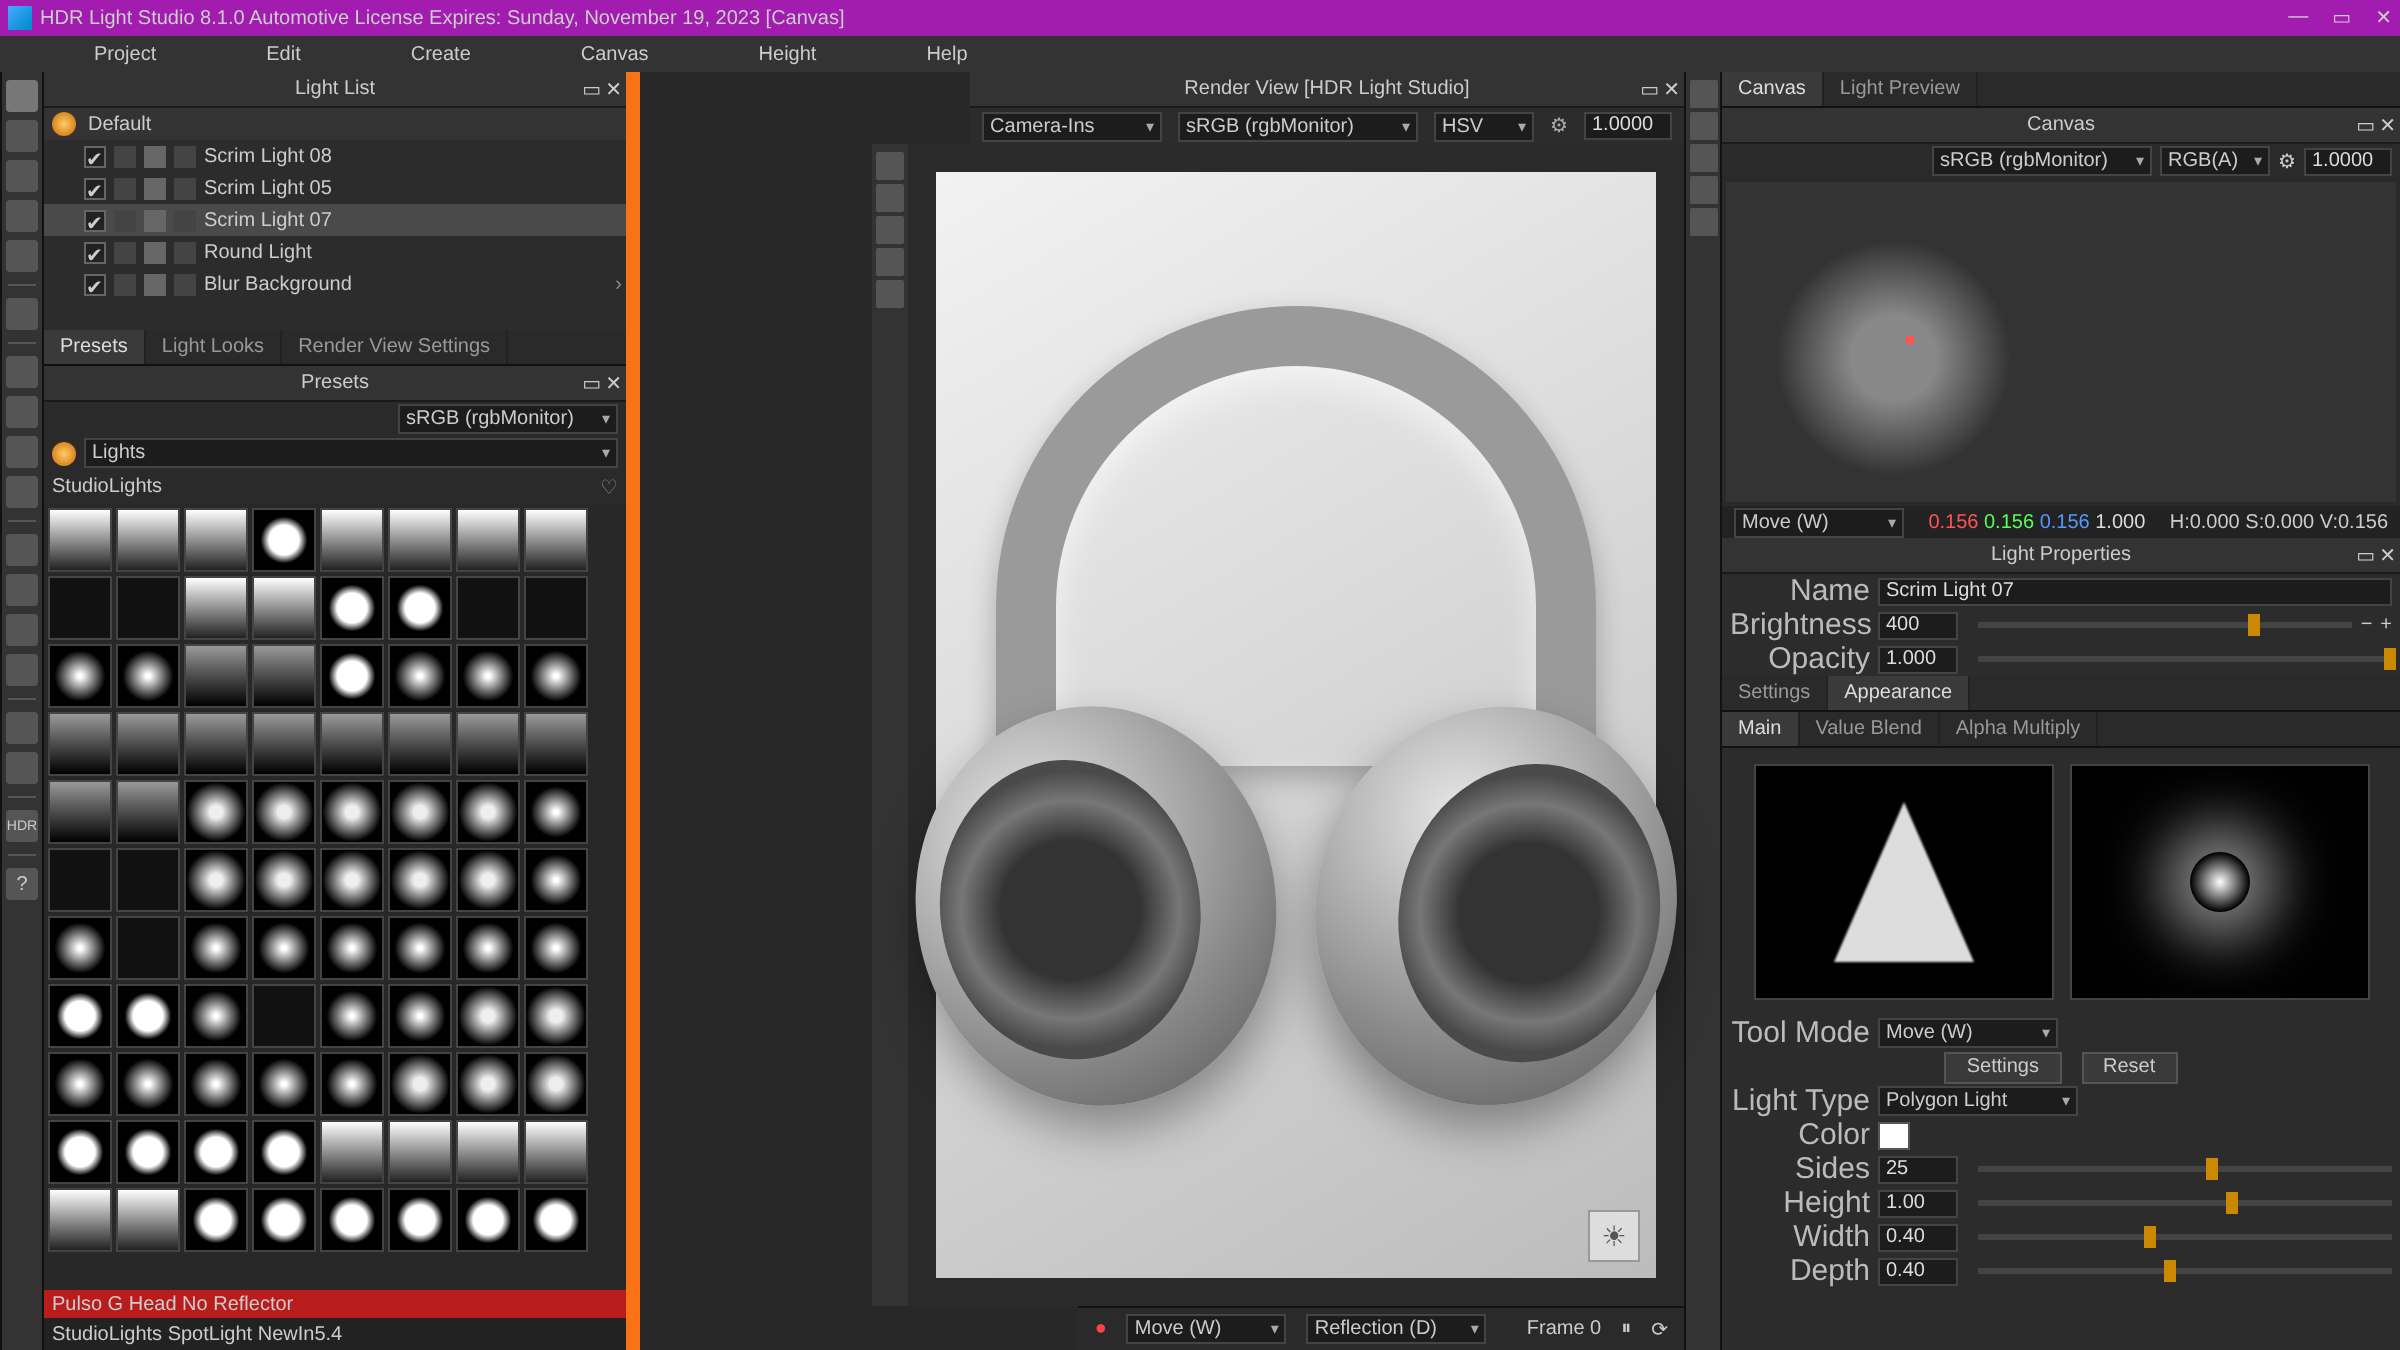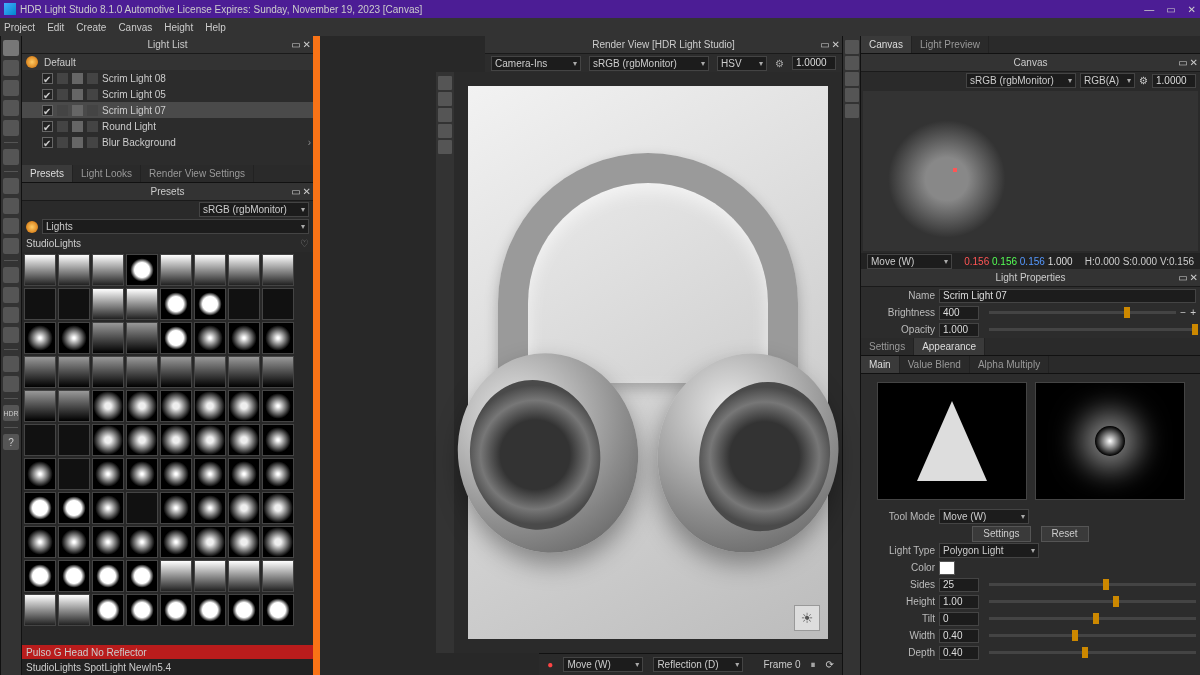--- a/index.html
+++ b/index.html
@@ -1,42 +1,42 @@
 <!DOCTYPE html>
 <html><head>
 <meta charset="utf-8">
 <style>
 * { margin:0; padding:0; box-sizing:border-box; font-family:"Segoe UI",Arial,sans-serif; font-size:10px; color:#ccc; user-select:none; }
 body { width:1200px; height:675px; background:#1e1e1e; overflow:hidden; position:relative; }
-.titlebar { height:18px; background:#4c1d95; display:flex; align-items:center; padding:0 4px; color:#000; font-size:11px; }
+.titlebar { height:18px; background:#a21caf; display:flex; align-items:center; padding:0 4px; color:#000; font-size:11px; }
 .titlebar .ico { width:12px; height:12px; background:linear-gradient(135deg,#4af,#08c); margin-right:4px; }
 .win-ctrl { margin-left:auto; display:flex; gap:12px; font-size:12px; color:#222; }
 .win-ctrl span{cursor:default;}
 .menubar { height:18px; background:#333; display:flex; align-items:center; padding:0 4px; gap:12px; font-size:10px; }
-.menubar span{color:#ccc;}
+.menubar span{color:#ccc;margin-left:43px;}
 .main { position:absolute; top:36px; bottom:0; left:0; right:0; display:flex; background:#282828; }
 .lcol { width:298px; display:flex; flex-direction:column; background:#2a2a2a; border-right:7px solid #f97316;}
 .vtb { width:22px; background:#333; border-left:1px solid #111; border-right:1px solid #111; display:flex; flex-direction:column; align-items:center; padding-top:4px; gap:4px; }
 .vtb .ti { width:16px; height:16px; background:#555; border-radius:2px; }
 .vtb .sep { height:1px; width:14px; background:#555; margin:2px 0; }
 .vtb .sel{background:#777;}
 .panel-head { height:18px; background:#333; display:flex; align-items:center; justify-content:center; position:relative; font-size:10px; border-bottom:1px solid #1a1a1a;}
 .panel-head .ctl { position:absolute; right:2px; display:flex; gap:2px; font-size:10px; color:#aaa;}
 .row { display:flex; align-items:center; height:16px; padding:0 4px; gap:6px; }
 .light-list { background:#2c2c2c; }
 .light-row { height:16px; display:flex; align-items:center; gap:4px; padding:0 2px; }
 .light-row.sel { background:#4a4a4a; }
 .cb { width:11px; height:11px; border:1px solid #666; background:#222; display:inline-block;}
 .sw { width:11px; height:11px; background:#444; display:inline-block;}
 .sw.a{background:#666;}
 .tabs { height:18px; background:#2a2a2a; display:flex; border-bottom:1px solid #111;}
 .tab { padding:0 8px; line-height:18px; color:#999; border-right:1px solid #222;}
 .tab.act{background:#3a3a3a; color:#ddd;}
 .field-row { display:flex; align-items:center; height:17px; gap:4px; padding:0 4px;}
-.lbl{ width:70px; text-align:right; color:#bbb; font-size:10px;}
+.lbl{ width:70px; text-align:right; color:#bbb; font-size:15px;}
 .inp{ background:#1c1c1c; border:1px solid #444; height:14px; padding:0 3px; color:#ddd; min-width:40px;}
 .dd{ background:#1c1c1c; border:1px solid #444; height:15px; padding:0 3px; display:flex; align-items:center; justify-content:space-between; gap:4px;}
 .dd::after{content:"▾"; font-size:8px; color:#aaa;}
 .preset-grid { flex:1; overflow:hidden; padding:2px; background:#282828;}
 .pg { display:grid; grid-template-columns:repeat(8,32px); grid-auto-rows:32px; gap:2px; justify-content:start;}
 .pc{ background:radial-gradient(circle,#eee 15%,#000 70%); border:1px solid #444;}
 .pc.sq{ background:linear-gradient(#fff,#222);}
 .pc.rnd{ background:radial-gradient(circle,#fff 35%,#000 55%);}
 .pc.soft{ background:linear-gradient(#999,#000);}
 .pc.dk{background:#111;}
@@ -474,27 +474,20 @@
           </div>
         </div>
       <div class="field-row">
           <span class="lbl">Height</span>
           <span class="inp">1.00</span>
           <div class="slider">
             <div class="h" style="left:60%"></div>
           </div>
         </div>
       <div class="field-row">
-          <span class="lbl">Tilt</span>
-          <span class="inp">0</span>
-          <div class="slider">
-            <div class="h" style="left:50%"></div>
-          </div>
-        </div>
-      <div class="field-row">
           <span class="lbl">Width</span>
           <span class="inp">0.40</span>
           <div class="slider">
             <div class="h" style="left:40%"></div>
           </div>
         </div>
       <div class="field-row">
           <span class="lbl">Depth</span>
           <span class="inp">0.40</span>
           <div class="slider">

